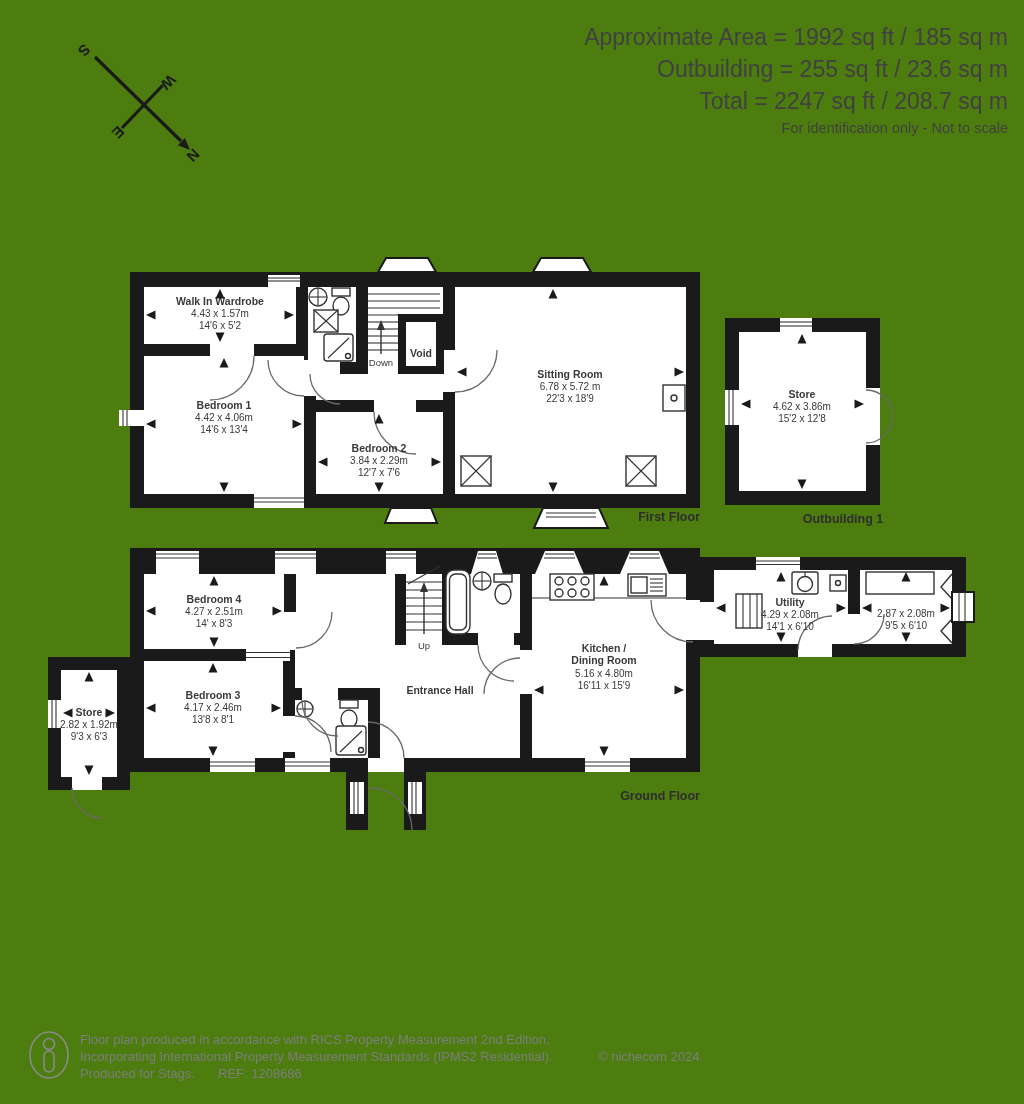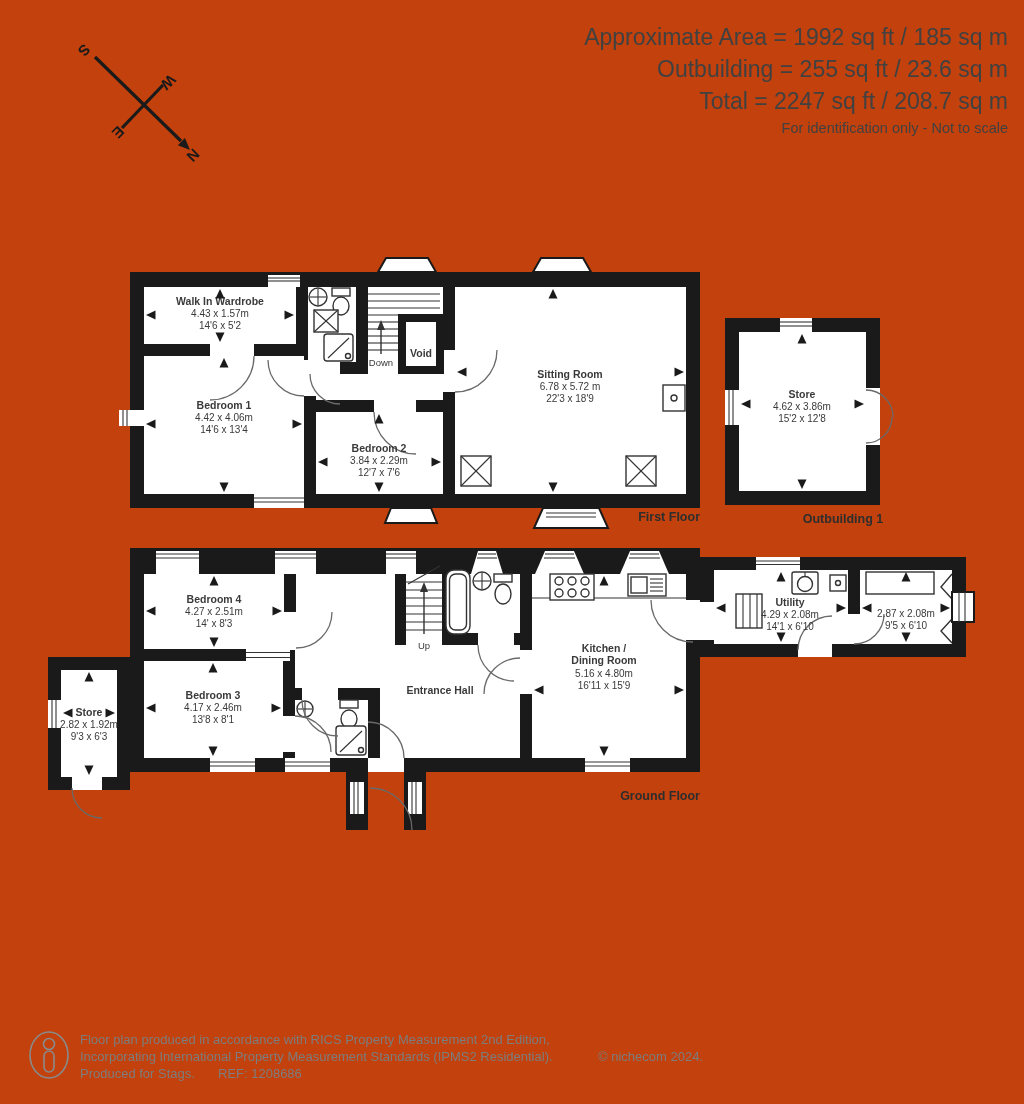--- a/index.html
+++ b/index.html
@@ -1,16 +1,16 @@
 <!DOCTYPE html>
 <html><head>
 <meta charset="utf-8">
 <style>
   html,body{margin:0;padding:0;background:#ffffff;}
-  #page{position:relative;width:1024px;height:1104px;background:#c2410c;overflow:hidden;}
+  #page{position:relative;width:1024px;height:1104px;background:#4d7c0f;overflow:hidden;}
   svg{display:block;}
   text{fill:#3a3a3a;font-family:"Liberation Sans",sans-serif;}
   .wall{fill:#1a1a1a;}
   .rm{fill:#ffffff;}
   .fix{fill:#ffffff;stroke:#333333;stroke-width:1.4;}
   .fixn{fill:none;stroke:#333333;stroke-width:1.4;}
   .arc{fill:none;stroke:#6a6a6a;stroke-width:1.3;}
   .thin{stroke:#333333;stroke-width:1.1;}
   .chim{fill:#ffffff;stroke:#1a1a1a;stroke-width:2;}
   .nm{font-weight:bold;font-size:10.5px;}

